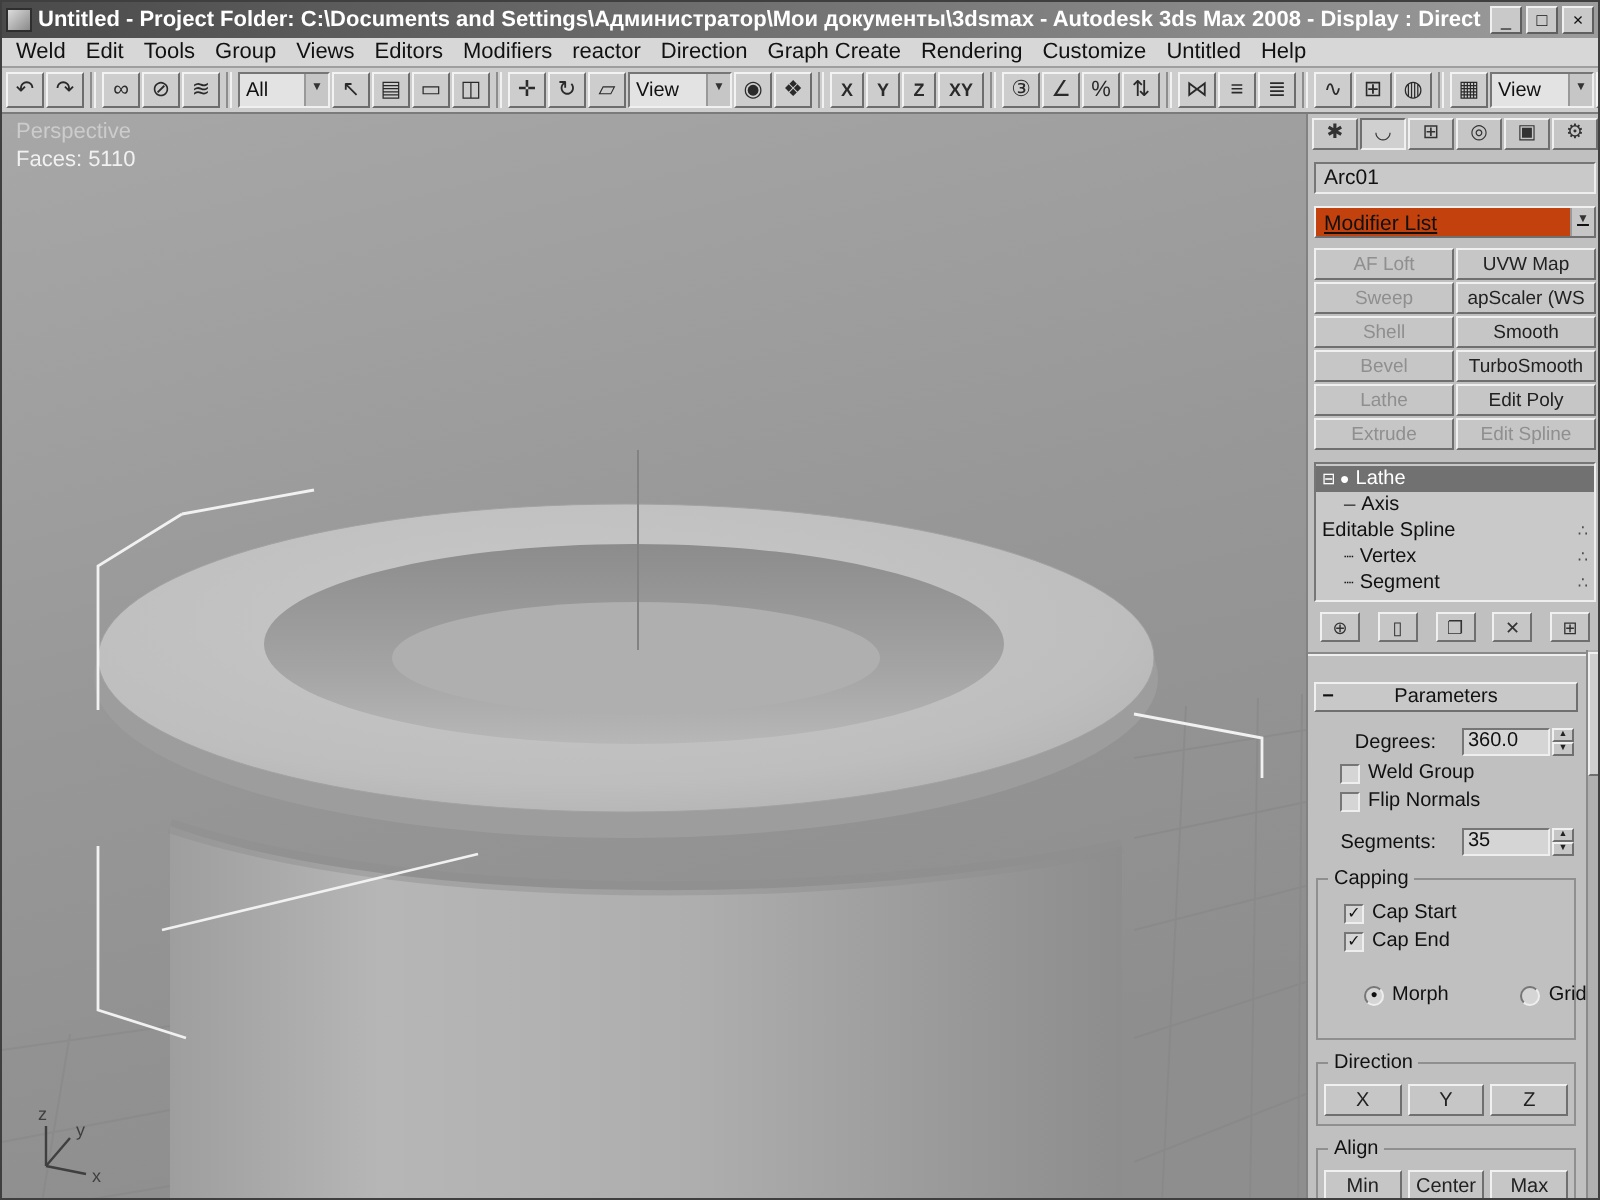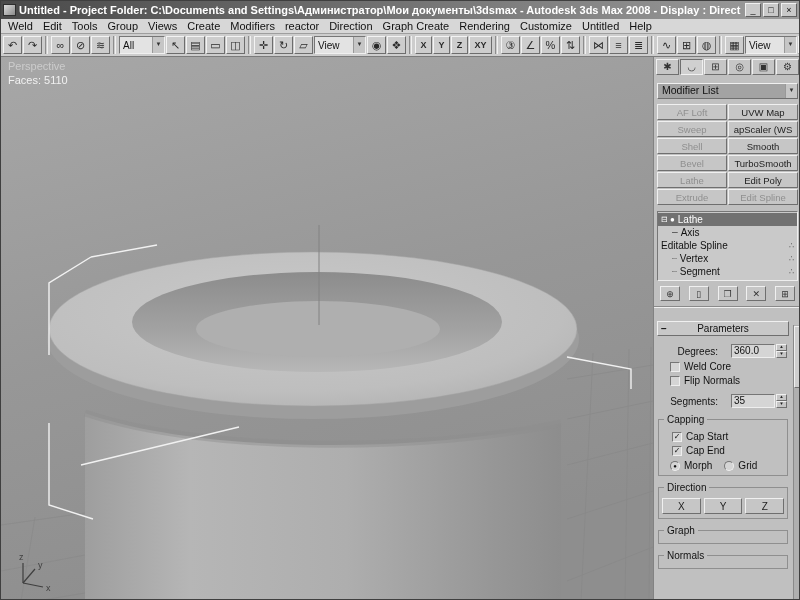--- a/index.html
+++ b/index.html
@@ -45,22 +45,22 @@
 
   
   .panel{position:absolute;left:652px;top:56px;width:148px;height:544px;background:#c0c0c0;
          border-left:1px solid #828282;font-size:10px;}
   .tabs{display:flex;gap:1px;padding:2px 2px 1px;height:20px;}
   .tab{flex:1;height:16px;background:#c6c6c6;border:1px solid;
        border-color:#f0f0f0 #6f6f6f #6f6f6f #f0f0f0;text-align:center;font-size:10px;line-height:14px;color:#333;padding:0;font-family:inherit;}
   .tab.active{border-color:#6f6f6f #f0f0f0 #f0f0f0 #6f6f6f;background:#d0d0d0;}
   .namef{margin:4px 3px 0;height:16px;border:1px solid;border-color:#767676 #eee #eee #767676;
          background:#c9c9c9;line-height:14px;padding-left:4px;font-size:10.5px;}
-  .modcombo{margin:6px 3px 0;height:16px;background:#a3a3a3;border:1px solid;
-            border-color:#f0f0f0 #6f6f6f #6f6f6f #f0f0f0;display:flex;align-items:flex-start;font-size:10.5px;}
+  .modcombo{margin:6px 3px 0;height:16px;background:#c2410c;border:1px solid;
+            border-color:#f0f0f0 #6f6f6f #6f6f6f #f0f0f0;display:flex;align-items:flex-end;font-size:10.5px;text-decoration:underline;}
   .modcombo .tctext{padding-left:4px;}
   .modcombo .tcarr{height:14px;line-height:13px;}
   .mgrid{display:grid;grid-template-columns:1fr 1fr;gap:1px;margin:5px 3px 0;}
   .mbtn{height:16px;background:#c6c6c6;border:1px solid;border-color:#f0f0f0 #6f6f6f #6f6f6f #f0f0f0;
         font-size:9.5px;line-height:13px;text-align:center;overflow:hidden;white-space:nowrap;
         color:#222;padding:0 1px;font-family:inherit;}
   .mbtn.disabled{color:#8f8f8f;}
   .stack{margin:6px 3px 0;height:70px;border:1px solid;border-color:#767676 #eee #eee #767676;
          background:#c9c9c9;overflow:hidden;padding:1px 0;}
   .srow{height:13px;display:flex;align-items:center;padding:0 3px;white-space:nowrap;}
@@ -87,21 +87,21 @@
       font-size:4.5px;line-height:4px;text-align:center;color:#222;}
   .crow{display:flex;align-items:center;gap:4px;margin:3px 4px 0 16px;}
   .cbox{flex:none;width:10px;height:10px;background:#d5d5d5;border:1px solid;
         border-color:#767676 #eee #eee #767676;font-size:8px;line-height:8px;text-align:center;}
   .rbox{flex:none;width:10px;height:10px;background:#d5d5d5;border:1px solid;
         border-color:#767676 #eee #eee #767676;border-radius:50%;font-size:6px;line-height:8px;text-align:center;}
   .group{position:relative;border:1px solid #8f8f8f;margin:11px 4px 0;padding:8px 3px 4px;}
   .gtitle{position:absolute;top:-6px;left:5px;background:#c0c0c0;padding:0 3px;}
   .group .crow{margin-left:10px;}
   .radiorow{display:flex;gap:12px;margin:4px 2px 0 8px;}
-  .radiorow .crow{margin:0;}
+  .radiorow .crow{margin:12px;}
   .btnrow{display:flex;gap:3px;margin-top:2px;}
   .pbtn{flex:1;height:16px;background:#c6c6c6;border:1px solid;
         border-color:#f0f0f0 #6f6f6f #6f6f6f #f0f0f0;font-size:10px;line-height:13px;text-align:center;color:#222;padding:0;font-family:inherit;}
   .pscroll{position:absolute;right:0;top:268px;bottom:0;width:8px;background:#b0b0b0;border-left:1px solid #8a8a8a;}
   .pthumb{position:absolute;left:0;right:0;top:1px;height:62px;background:#cfcfcf;border:1px solid;
           border-color:#f0f0f0 #6f6f6f #6f6f6f #f0f0f0;}
 </style>
 </head>
 <body>
 
@@ -116,21 +116,21 @@
       <div class="wbtn">×</div>
     </div>
   </div>
 
   <div class="menubar">
     <span class="mitem">Weld</span>
     <span class="mitem">Edit</span>
     <span class="mitem">Tools</span>
     <span class="mitem">Group</span>
     <span class="mitem">Views</span>
-    <span class="mitem">Create</span>
+    <span class="mitem">Editors</span>
     <span class="mitem">Modifiers</span>
     <span class="mitem">reactor</span>
     <span class="mitem">Direction</span>
     <span class="mitem">Graph Create</span>
     <span class="mitem">Rendering</span>
     <span class="mitem">Customize</span>
     <span class="mitem">Untitled</span>
     <span class="mitem">Help</span>
   </div>
 
@@ -258,20 +258,21 @@
   <div class="panel">
     <div class="tabs">
       <button class="tab">✱</button>
       <button class="tab active">◡</button>
       <button class="tab">⊞</button>
       <button class="tab">◎</button>
       <button class="tab">▣</button>
       <button class="tab">⚙</button>
     </div>
 
+    <div class="namef">Arc01</div>
 
     <div class="modcombo">
       <span class="tctext">Modifier List</span>
       <span class="tcarr">▼</span>
     </div>
 
     <div class="mgrid">
       <button class="mbtn disabled">AF Loft</button>
       <button class="mbtn">UVW Map</button>
       <button class="mbtn disabled">Sweep</button>
@@ -333,21 +334,21 @@
           <span class="spinval">360.0</span>
           <span class="spinbtns">
             <span class="sb">▲</span>
             <span class="sb">▼</span>
           </span>
         </span>
       </div>
 
       <div class="crow">
         <span class="cbox"></span>
-        <span>Weld Core</span>
+        <span>Weld Group</span>
       </div>
       <div class="crow">
         <span class="cbox"></span>
         <span>Flip Normals</span>
       </div>
 
       <div class="prow">
         <span class="plabel">Segments:</span>
         <span class="spin">
           <span class="spinval">35</span>
@@ -383,21 +384,26 @@
       <div class="group">
         <span class="gtitle">Direction</span>
         <div class="btnrow">
           <button class="pbtn">X</button>
           <button class="pbtn">Y</button>
           <button class="pbtn">Z</button>
         </div>
       </div>
 
       <div class="group">
-        <span class="gtitle">Graph</span>
+        <span class="gtitle">Align</span>
+        <div class="btnrow">
+          <button class="pbtn">Min</button>
+          <button class="pbtn">Center</button>
+          <button class="pbtn">Max</button>
+        </div>
       </div>
 
       <div class="group">
         <span class="gtitle">Normals</span>
 
       </div>
     </div>
 
     <div class="pscroll">
       <div class="pthumb"></div>

